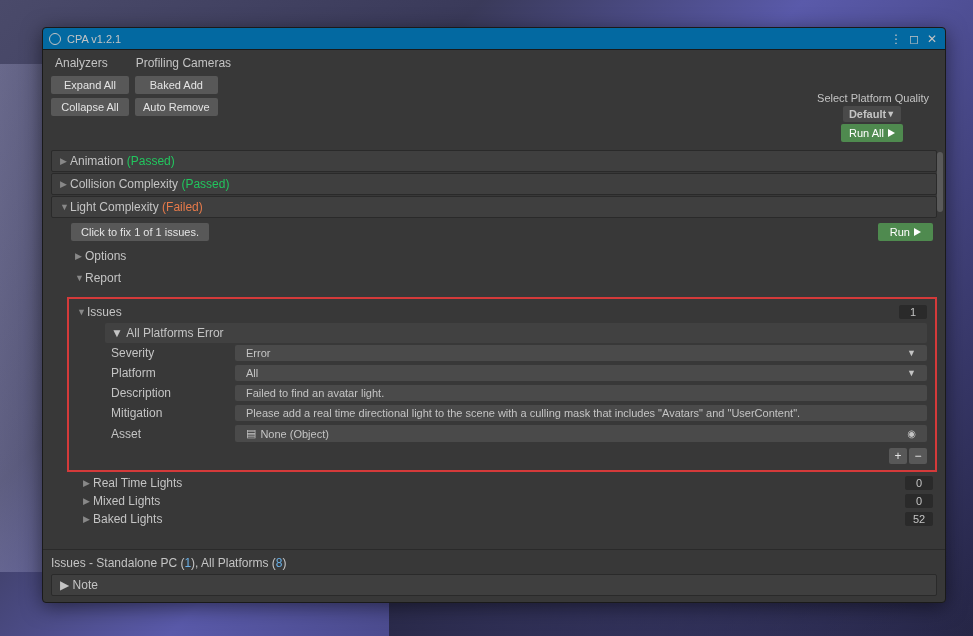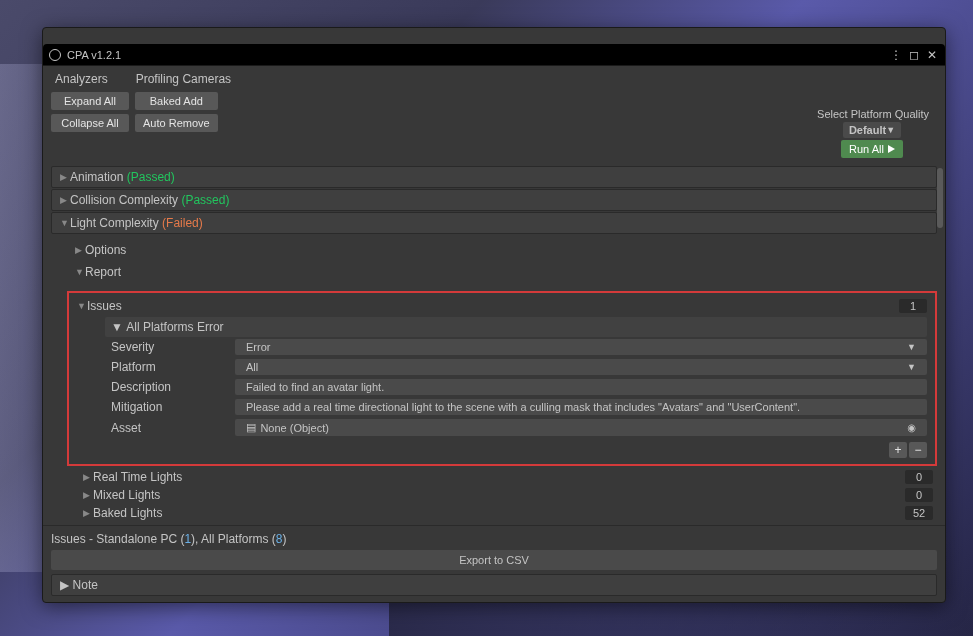--- a/index.html
+++ b/index.html
@@ -3,21 +3,21 @@
 <meta charset="utf-8">
 <style>
 * { margin: 0; padding: 0; box-sizing: border-box; font-family: Arial, sans-serif; }
 body { background: #1a1a2e; width: 973px; height: 636px; overflow: hidden; position: relative; }
 .bg-scene { position: absolute; inset: 0; background: linear-gradient(135deg, #4a4a6a 0%, #3a3a5a 30%, #5a5aaa 50%, #252545 100%); }
 .bg-scene::before { content: ''; position: absolute; left: 0; top: 10%; width: 15%; height: 80%; background: linear-gradient(90deg, rgba(180,180,220,0.3), rgba(80,80,120,0.2)); }
 .bg-scene::after { content: ''; position: absolute; right: 0; bottom: 0; width: 60%; height: 40%; background: linear-gradient(45deg, #2a2a4a 0%, transparent 80%); }
 
 .window { position: absolute; left: 42px; top: 27px; width: 904px; height: 576px; background: #383838; border: 1px solid #1a1a1a; border-radius: 4px; display: flex; flex-direction: column; box-shadow: 0 4px 20px rgba(0,0,0,0.5); }
 
-.titlebar { height: 22px; background: #000000; border-bottom: 1px solid #1a1a1a; display: flex; align-items: center; padding: 0 6px; color: #c4c4c4; font-size: 11px; border-radius: 4px 4px 0 0; margin-top: 16px; }
+.titlebar { height: 22px; background: #0369a1; border-bottom: 1px solid #1a1a1a; display: flex; align-items: center; padding: 0 6px; color: #c4c4c4; font-size: 11px; border-radius: 4px 4px 0 0; }
 .titlebar .ticon { width: 12px; height: 12px; border-radius: 50%; border: 1.5px solid #c4c4c4; margin-right: 6px; }
 .titlebar .spacer { flex: 1; }
 .titlebar .tbtn { width: 14px; height: 14px; margin-left: 4px; color: #c4c4c4; font-size: 12px; display: flex; align-items: center; justify-content: center; cursor: pointer; }
 
 .toprow { padding: 4px 20px 2px 8px; display: flex; color: #c4c4c4; font-size: 12px; }
 .toprow .tab { padding: 2px 4px; margin-right: 20px; }
 
 .toolbar { padding: 2px 8px 8px 8px; display: flex; align-items: flex-start; }
 .btncol { display: flex; flex-direction: column; gap: 4px; margin-right: 6px; }
 .btn { background: #585858; color: #e4e4e4; font-size: 11px; border: none; padding: 3px 8px; border-radius: 2px; cursor: pointer; min-width: 78px; }
@@ -127,20 +127,27 @@
       <span class="status-pass">(Passed)</span>
     </div>
 
     <div class="section-row">
       <span class="arrow">▼</span>
       <span>Light Complexity</span>&nbsp;
       <span class="status-fail">(Failed)</span>
     </div>
 
     <div class="expanded-body">
+      <div class="inner-row">
+        <button class="fixbtn">Click to fix 1 of 1 issues.</button>
+        <button class="runbtn">
+          <span>Run</span>
+          <span class="play-tri"></span>
+        </button>
+      </div>
       <div class="treerow">
         <span class="arrow">▶</span>
         <span>Options</span>
       </div>
       <div class="treerow">
         <span class="arrow">▼</span>
         <span>Report</span>
       </div>
     </div>
 
@@ -213,20 +220,19 @@
         <span>Baked Lights</span>
         <span class="count">52</span>
       </div>
     </div>
   </div>
 
   <div class="footer">
     <div>
       <span>Issues - Standalone PC (</span><span class="num">1</span><span>), All Platforms (</span><span class="num">8</span><span>)</span>
     </div>
-    <button class="exportbtn">Export to CSV</button>
     <div class="noterow">
       <span class="arrow">▶&nbsp;</span>
       <span>Note</span>
     </div>
   </div>
 
 </div>
 
 </body></html>

